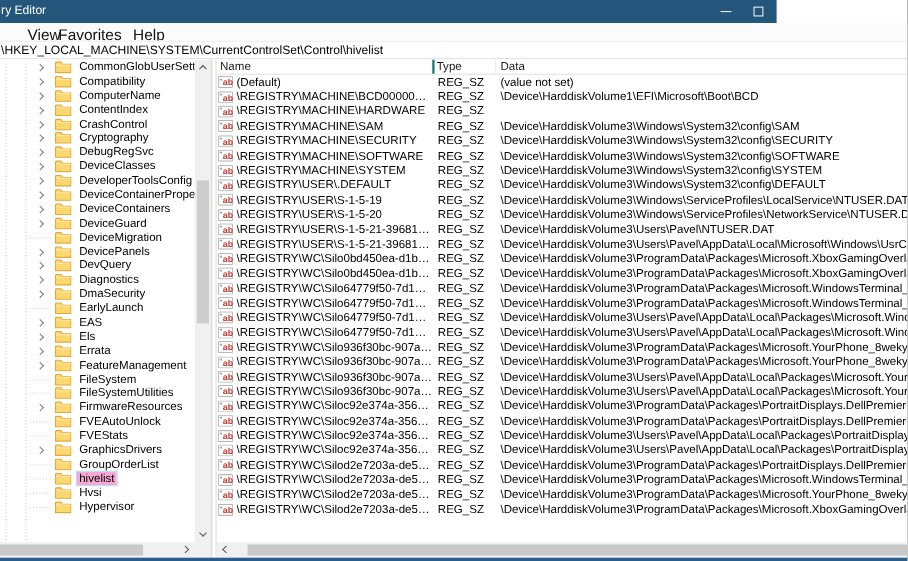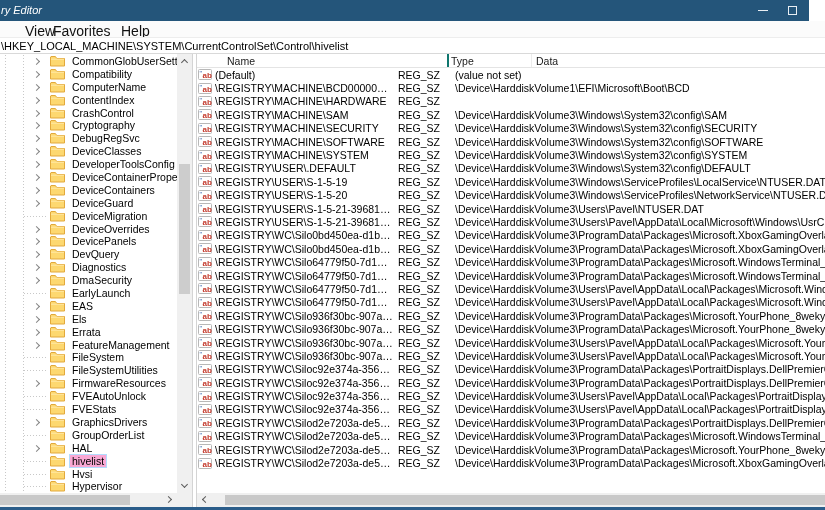--- a/index.html
+++ b/index.html
@@ -2,21 +2,21 @@
 <html><head>
 <meta charset="utf-8">
 <style>
   * { margin:0; padding:0; box-sizing:border-box; }
   html,body { background:#888; }
   .screen {
     position:relative; width:825px; height:510px; overflow:hidden;
     background:#fff; font-family:"Liberation Sans", sans-serif; font-size:10.5px; color:#000;
   }
   
-  .titlebar { position:absolute; left:0; top:0; width:809px; height:21px; background:#24557a;font-style:italic; }
+  .titlebar { position:absolute; left:0; top:0; width:706px; height:21px; background:#24557a; }
   .title-text { position:absolute; left:1px; top:4px; color:#fff; font-size:11px; white-space:nowrap; }
   .win-btn { position:absolute; top:0; width:30px; height:21px; }
   .btn-min { right:30px; }
   .btn-max { right:0px; }
   .glyph-min { position:absolute; left:9px; top:10px; width:10px; height:0; border-top:1px solid #e8eef3; }
   .glyph-max { position:absolute; left:9px; top:6px; width:9px; height:9px; border:1px solid #e8eef3; }
   
   .menubar { position:absolute; left:0; top:21px; width:825px; height:16px; background:#fbfbfb; font-size:14px; }
   .menu-item { position:absolute; top:2px; color:#111; }
   .mi-view { left:25px; } .mi-fav { left:53px; } .mi-help { left:95px;margin-left:26px; }
@@ -55,21 +55,21 @@
   .arr-down  { bottom:0; left:0; } .arr-down .chev  { left:5px; top:3px;  transform:rotate(45deg); }
   .arr-right { top:0; right:0; }   .arr-right .chev { left:4px; top:4px;  transform:rotate(-45deg); }
   .arr-left  { top:0; left:0; }    .arr-left .chev  { left:6px; top:4px;  transform:rotate(135deg); }
   .sb-corner { position:absolute; right:0; bottom:0; width:15px; height:14px; background:#f0f0f0; }
   
   .splitter { position:absolute; left:192px; top:0; width:5px; height:453px; background:#fff;
     border-left:1px solid #d4d4d4; border-right:1px solid #d4d4d4; }
   
   .list-pane { position:absolute; left:197px; top:0; right:0; height:453px; background:#fff; overflow:hidden; }
   .list-header { position:absolute; left:0; top:0; right:0; height:14px; display:flex; border-bottom:1px solid #e4e4e4; }
-  .h-cell { color:#1a1a1a; padding-left:3px; line-height:14px;margin-left:27px; }
+  .h-cell { color:#1a1a1a; padding-left:3px; line-height:14px; }
   .h-name { width:196px; }
   .h-type { width:57px; border-left:2px solid #0f766e; padding-left:2px; }
   .h-data { flex:1; border-left:1px solid #ececec; padding-left:4px; }
   .list-body { position:absolute; left:0; top:14px; right:0; bottom:14px; overflow:hidden; }
   .lrow { display:flex; height:13.4px; align-items:center; }
   .c-name { width:196px; display:flex; align-items:center; overflow:hidden; white-space:nowrap;
     text-overflow:ellipsis; padding-left:1px; }
   .c-name .nm { overflow:hidden; white-space:nowrap; text-overflow:ellipsis; }
   .ab-ic { flex:0 0 auto; margin-right:3px; }
   .c-type { width:57px; padding-left:5px; flex:0 0 auto; }
@@ -258,31 +258,20 @@
   <div class="tree-item leaf">
 
     <span class="t-stub"></span>
     <svg class="t-folder" width="15" height="12" viewBox="0 0 15 12">
       <path d="M0.5 2 L0.5 11 L14.5 11 L14.5 3.5 L6.8 3.5 L5.4 1.5 L1 1.5 Z" fill="#fdd870" stroke="#e2a93c" stroke-width="1"></path>
       <path d="M1 4.2 L14 4.2" stroke="#ffe9a8" stroke-width="1"></path>
     </svg>
     <span class="t-label">DeviceMigration</span>
   </div>
 
-  <div class="tree-item">
-    <span class="t-chev">
-              <i class="chev"></i>
-            </span>
-
-    <svg class="t-folder" width="15" height="12" viewBox="0 0 15 12">
-      <path d="M0.5 2 L0.5 11 L14.5 11 L14.5 3.5 L6.8 3.5 L5.4 1.5 L1 1.5 Z" fill="#fdd870" stroke="#e2a93c" stroke-width="1"></path>
-      <path d="M1 4.2 L14 4.2" stroke="#ffe9a8" stroke-width="1"></path>
-    </svg>
-    <span class="t-label">DeviceOverrides</span>
-  </div>
 
   <div class="tree-item">
     <span class="t-chev">
               <i class="chev"></i>
             </span>
 
     <svg class="t-folder" width="15" height="12" viewBox="0 0 15 12">
       <path d="M0.5 2 L0.5 11 L14.5 11 L14.5 3.5 L6.8 3.5 L5.4 1.5 L1 1.5 Z" fill="#fdd870" stroke="#e2a93c" stroke-width="1"></path>
       <path d="M1 4.2 L14 4.2" stroke="#ffe9a8" stroke-width="1"></path>
     </svg>
@@ -450,31 +439,20 @@
   <div class="tree-item leaf">
 
     <span class="t-stub"></span>
     <svg class="t-folder" width="15" height="12" viewBox="0 0 15 12">
       <path d="M0.5 2 L0.5 11 L14.5 11 L14.5 3.5 L6.8 3.5 L5.4 1.5 L1 1.5 Z" fill="#fdd870" stroke="#e2a93c" stroke-width="1"></path>
       <path d="M1 4.2 L14 4.2" stroke="#ffe9a8" stroke-width="1"></path>
     </svg>
     <span class="t-label">GroupOrderList</span>
   </div>
 
-  <div class="tree-item">
-    <span class="t-chev">
-              <i class="chev"></i>
-            </span>
-
-    <svg class="t-folder" width="15" height="12" viewBox="0 0 15 12">
-      <path d="M0.5 2 L0.5 11 L14.5 11 L14.5 3.5 L6.8 3.5 L5.4 1.5 L1 1.5 Z" fill="#fdd870" stroke="#e2a93c" stroke-width="1"></path>
-      <path d="M1 4.2 L14 4.2" stroke="#ffe9a8" stroke-width="1"></path>
-    </svg>
-    <span class="t-label">HAL</span>
-  </div>
 
   <div class="tree-item selected leaf">
 
     <span class="t-stub"></span>
     <svg class="t-folder" width="15" height="12" viewBox="0 0 15 12">
       <path d="M0.5 2 L0.5 11 L14.5 11 L14.5 3.5 L6.8 3.5 L5.4 1.5 L1 1.5 Z" fill="#fdd870" stroke="#e2a93c" stroke-width="1"></path>
       <path d="M1 4.2 L14 4.2" stroke="#ffe9a8" stroke-width="1"></path>
     </svg>
     <span class="t-label">hivelist</span>
   </div>

